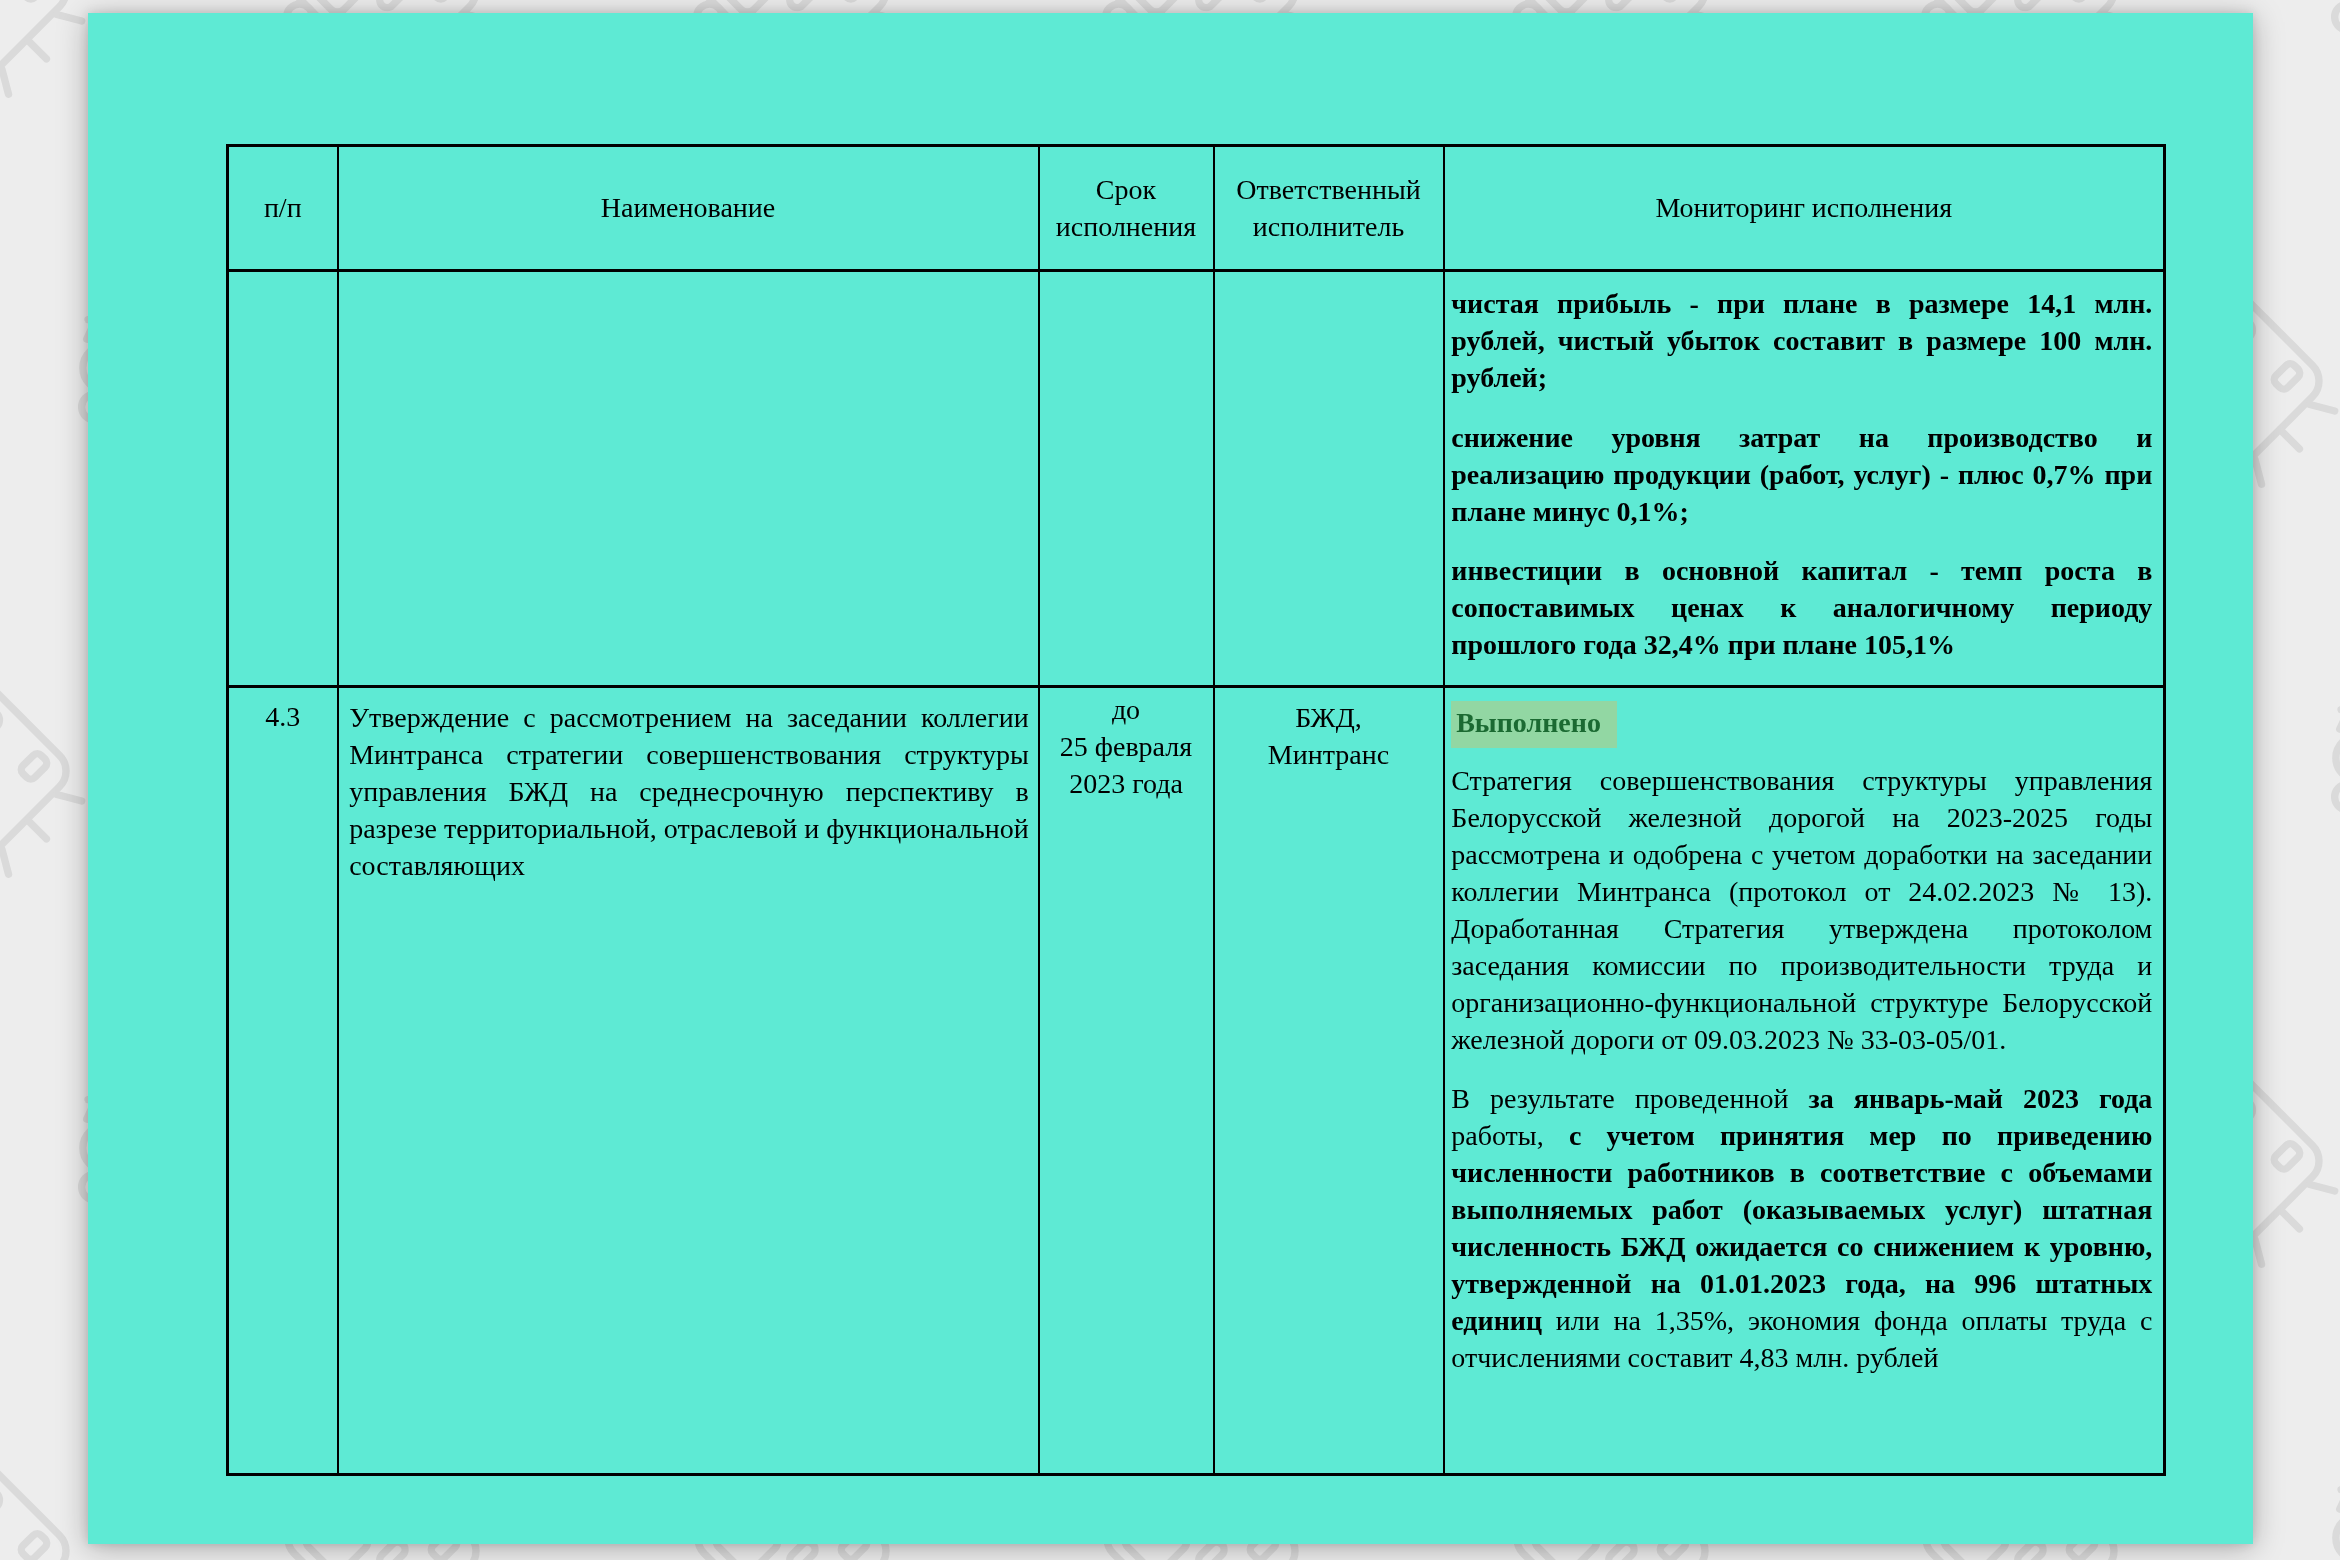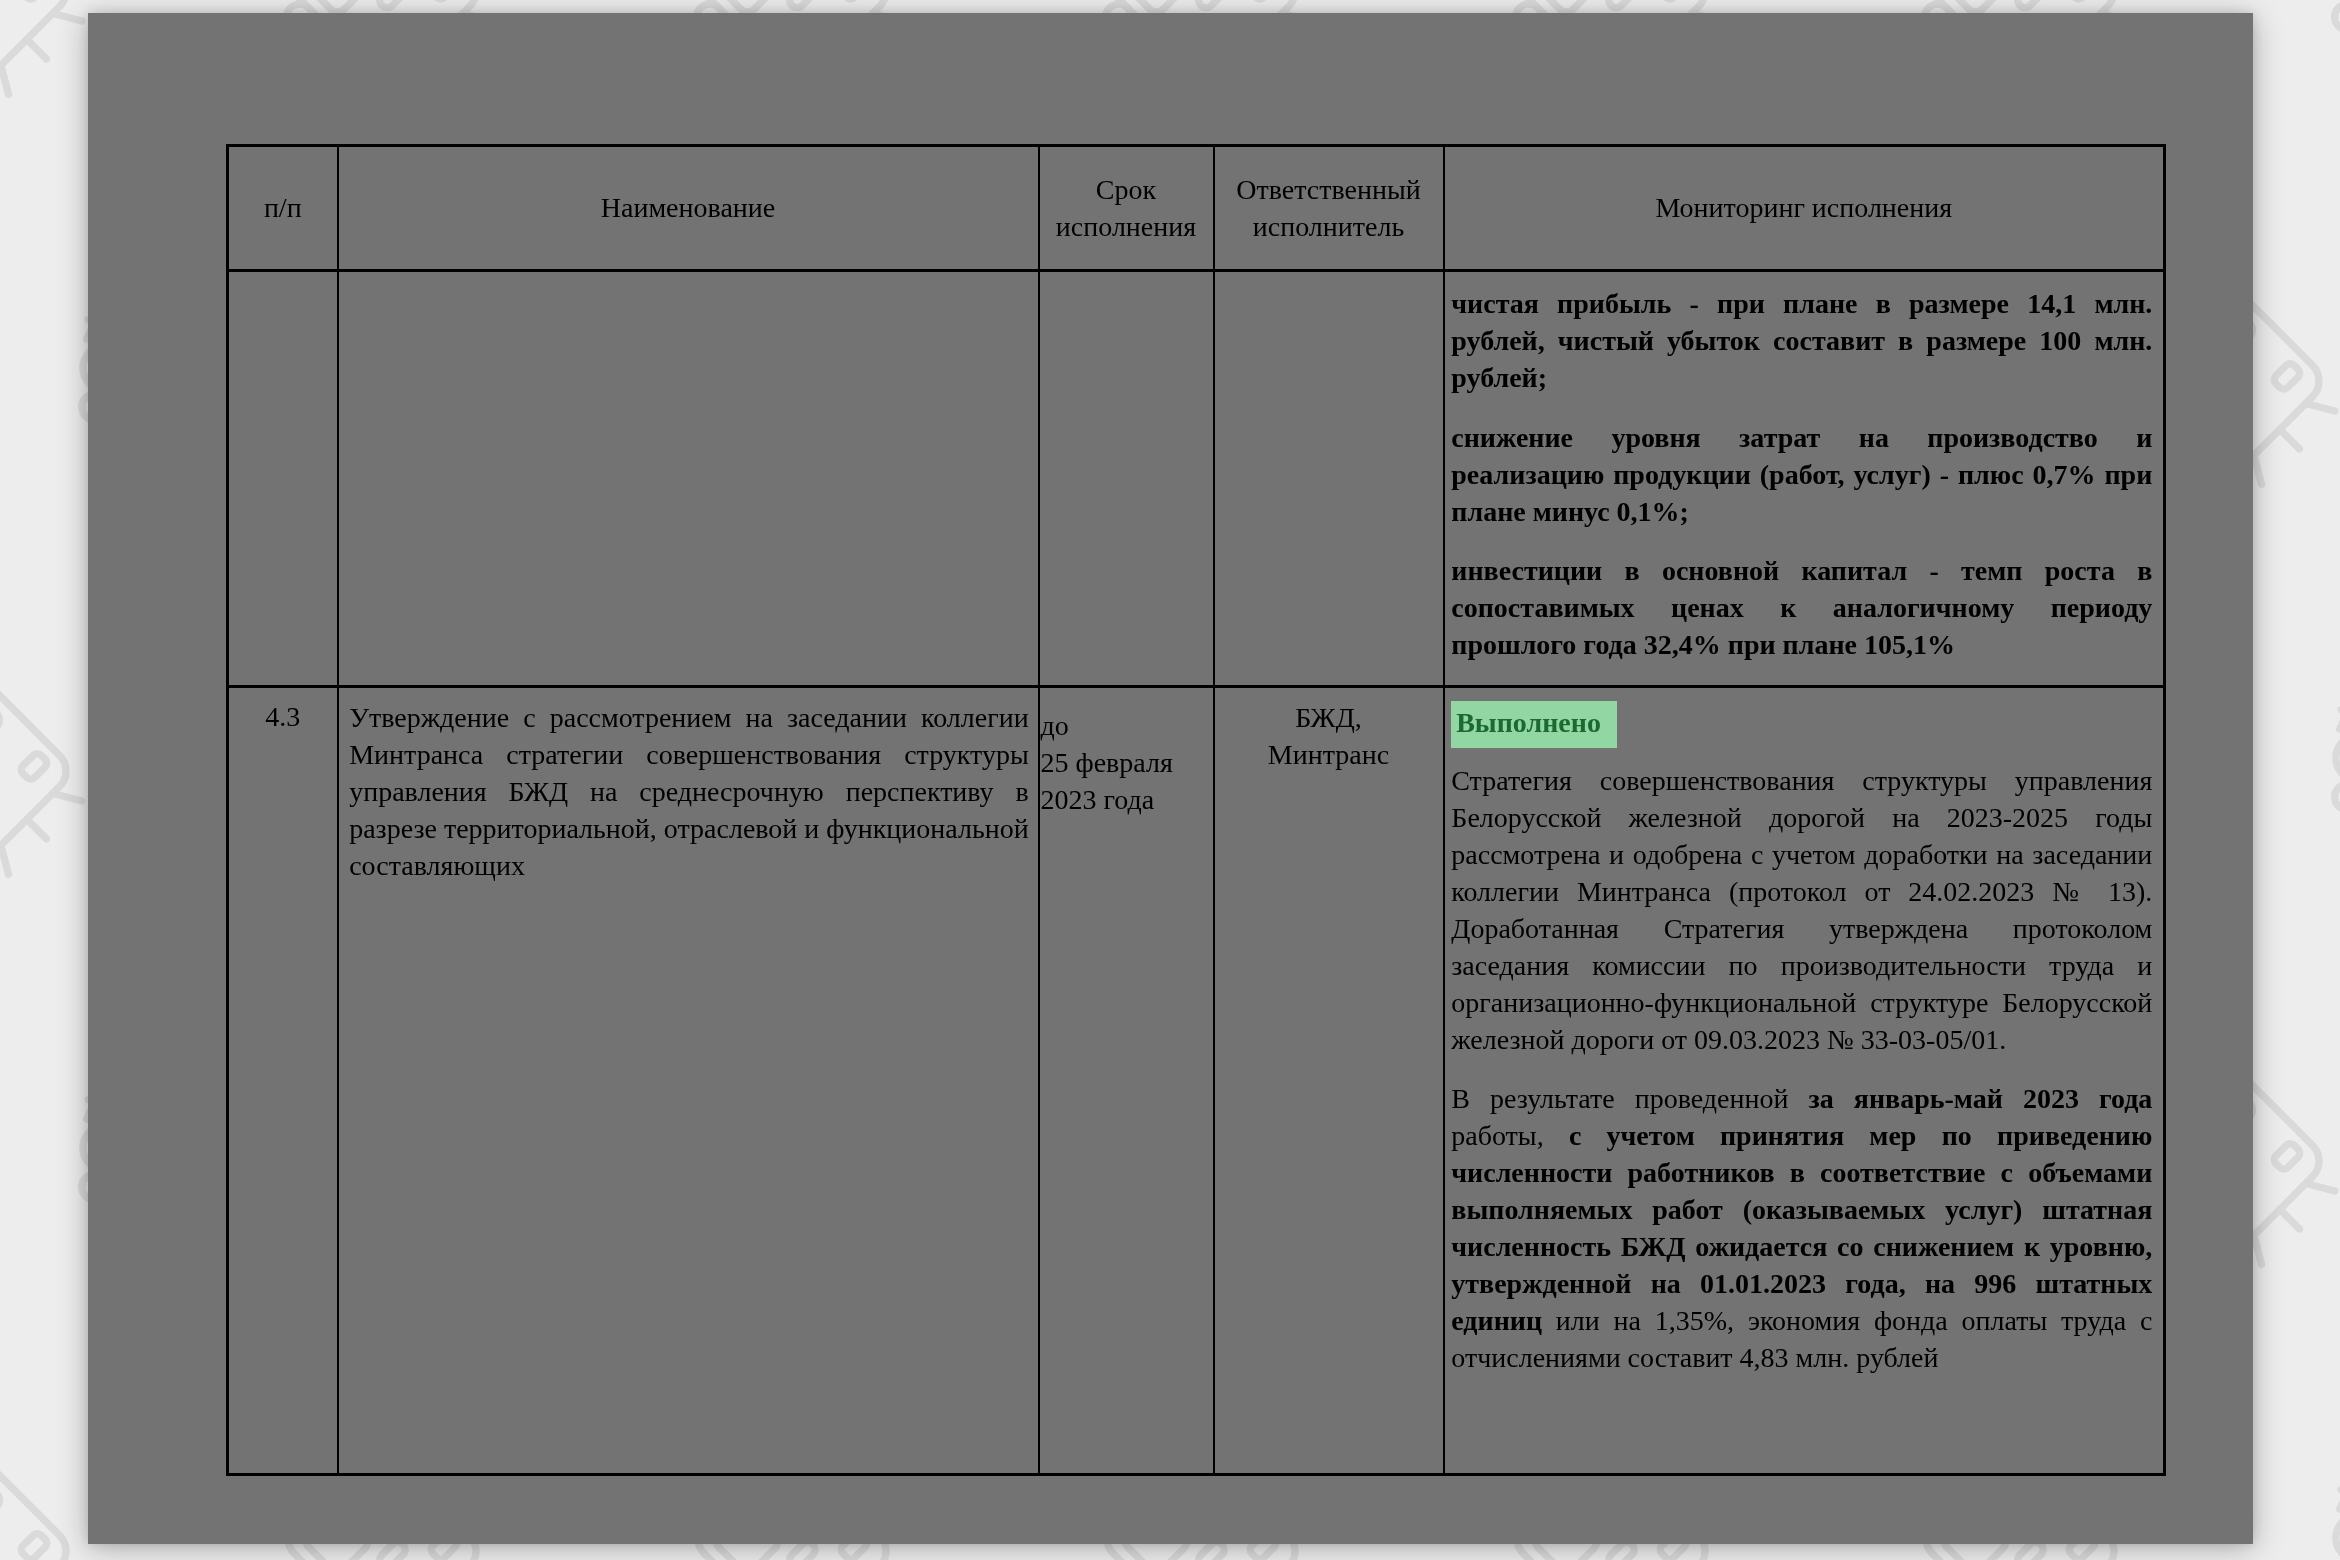--- a/index.html
+++ b/index.html
@@ -12,21 +12,21 @@
     font-family:"Liberation Serif","DejaVu Serif",serif;
     color:#000;
   }
   
   .pattern-layer{position:absolute;inset:0;z-index:0;}
   .pattern-icon{position:absolute;opacity:.8;}
   
   .paper{
     position:absolute;left:88px;top:12.7px;
     width:2165px;height:1531px;
-    background:#737373;
+    background:#5eead4;
     box-shadow:0 3.9px 29px rgba(0,0,0,.28), 0 0 9.8px rgba(0,0,0,.12);
     z-index:1;
   }
   
   table.doc-table{
     position:absolute;left:138px;top:131px;
     width:1937px;
     border-collapse:collapse;
     table-layout:fixed;
     border:3.9px solid #000;
@@ -44,21 +44,21 @@
     text-align:center;
     font-weight:normal;
     white-space:pre-line;
     height:120px;
   }
   .doc-table tr.body-row-0{height:416px;}
   .doc-table tr.body-row-1{height:788px;}
   .doc-table tr.body-row-1 td{border-top:3.9px solid #000;}
   .cell-num{text-align:center;padding-top:10px;}
   .cell-name{text-align:justify;padding:11.7px 8.8px 0 10.7px;}
-  .cell-deadline{text-align:left;white-space:pre-line;padding-top:19px;}
+  .cell-deadline{text-align:center;white-space:pre-line;padding-top:3px;}
   .cell-executor{text-align:center;white-space:pre-line;padding-top:11.7px;}
   .cell-monitoring{text-align:justify;padding:13.7px 10.7px 0 6.8px;}
   .cell-monitoring p{margin:0 0 22.4px 0;}
   .cell-monitoring p:last-child{margin-bottom:0;}
   .status-badge{
     display:inline-block;
     font-weight:bold;
     padding:2.9px 16.6px 6.8px 4.9px;
     margin:0 0 13.7px 0;
     font-family:Liberation Serif, serif;

